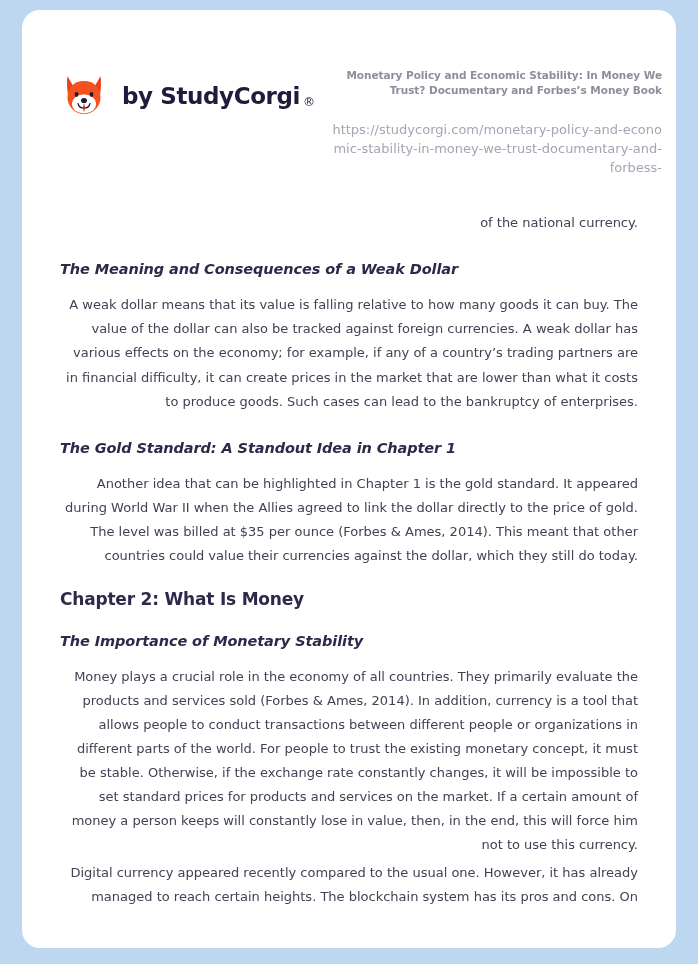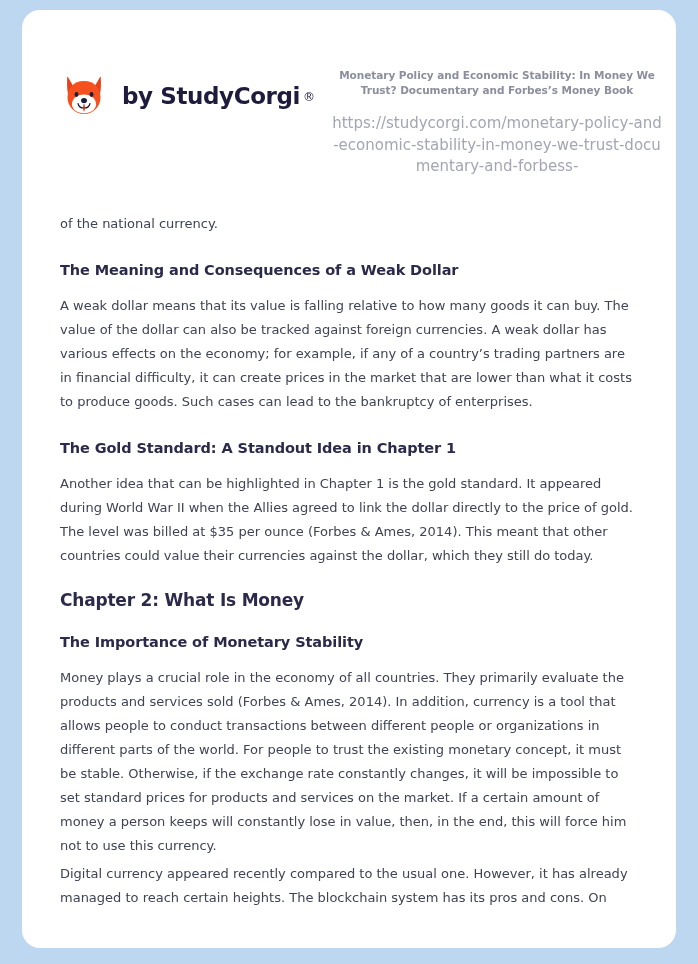--- a/index.html
+++ b/index.html
@@ -19,54 +19,54 @@
   }
   
   .doc-header {
     display:flex; align-items:flex-start;
     padding:52px 14px 0 38px;
     gap:10px;
   }
   .brand { display:flex; align-items:center; gap:14px; flex:0 0 auto; padding-top:10px; }
   .logo-mark { width:48px; height:48px; flex:0 0 auto; }
   .brand-wordmark {
-    display:flex; align-items:center;
+    display:flex; align-items:flex-end;
     font-family:"DejaVu Sans", sans-serif;
     font-size:23px; font-weight:bold;
     color:#1e1b3c; letter-spacing:-0.4px;
     white-space:nowrap;
   }
   .brand-reg { font-size:12px; margin-left:3px; margin-top:1px; font-weight:normal; }
   .header-meta {
-    margin-left:auto; text-align:center;
+    margin-left:auto; text-align:right;
     width:330px; padding-top:6px;
   }
   .doc-title {
     font-size:10.5px; font-weight:bold; color:#8b8e9c;
     line-height:1.42; letter-spacing:-0.05px;
   }
   .doc-url {
-    margin-top:15px;
-    font-size:15px; color:#a3a6b3; line-height:1.45;
+    margin-top:23px;
+    font-size:13px; color:#a3a6b3; line-height:1.45;
     word-break:break-all;
   }
   
   .doc-body { padding:0 38px; margin-top:34px; }
   .para {
     font-size:13px; color:#3f4355;
     line-height:1.85; margin:0 0 4px 0;
-    text-align:left;
+    text-align:right;
   }
   .h2 {
     font-size:17px; font-weight:bold; color:#2b2a4a;
     letter-spacing:-0.2px; margin:21px 0 18px 0;
   }
   .h3 {
     font-size:14.5px; font-weight:bold; color:#2b2a4a;
-    letter-spacing:-0.1px; margin:26px 0 16px 0;
+    letter-spacing:-0.1px; margin:26px 0 16px 0;font-style:italic;
   }
   .h3.tight { margin-top:24px; }
 </style>
 </head>
 <body>
 
 <div class="page-bg">
   <div class="paper">
 
     <div class="doc-header">

